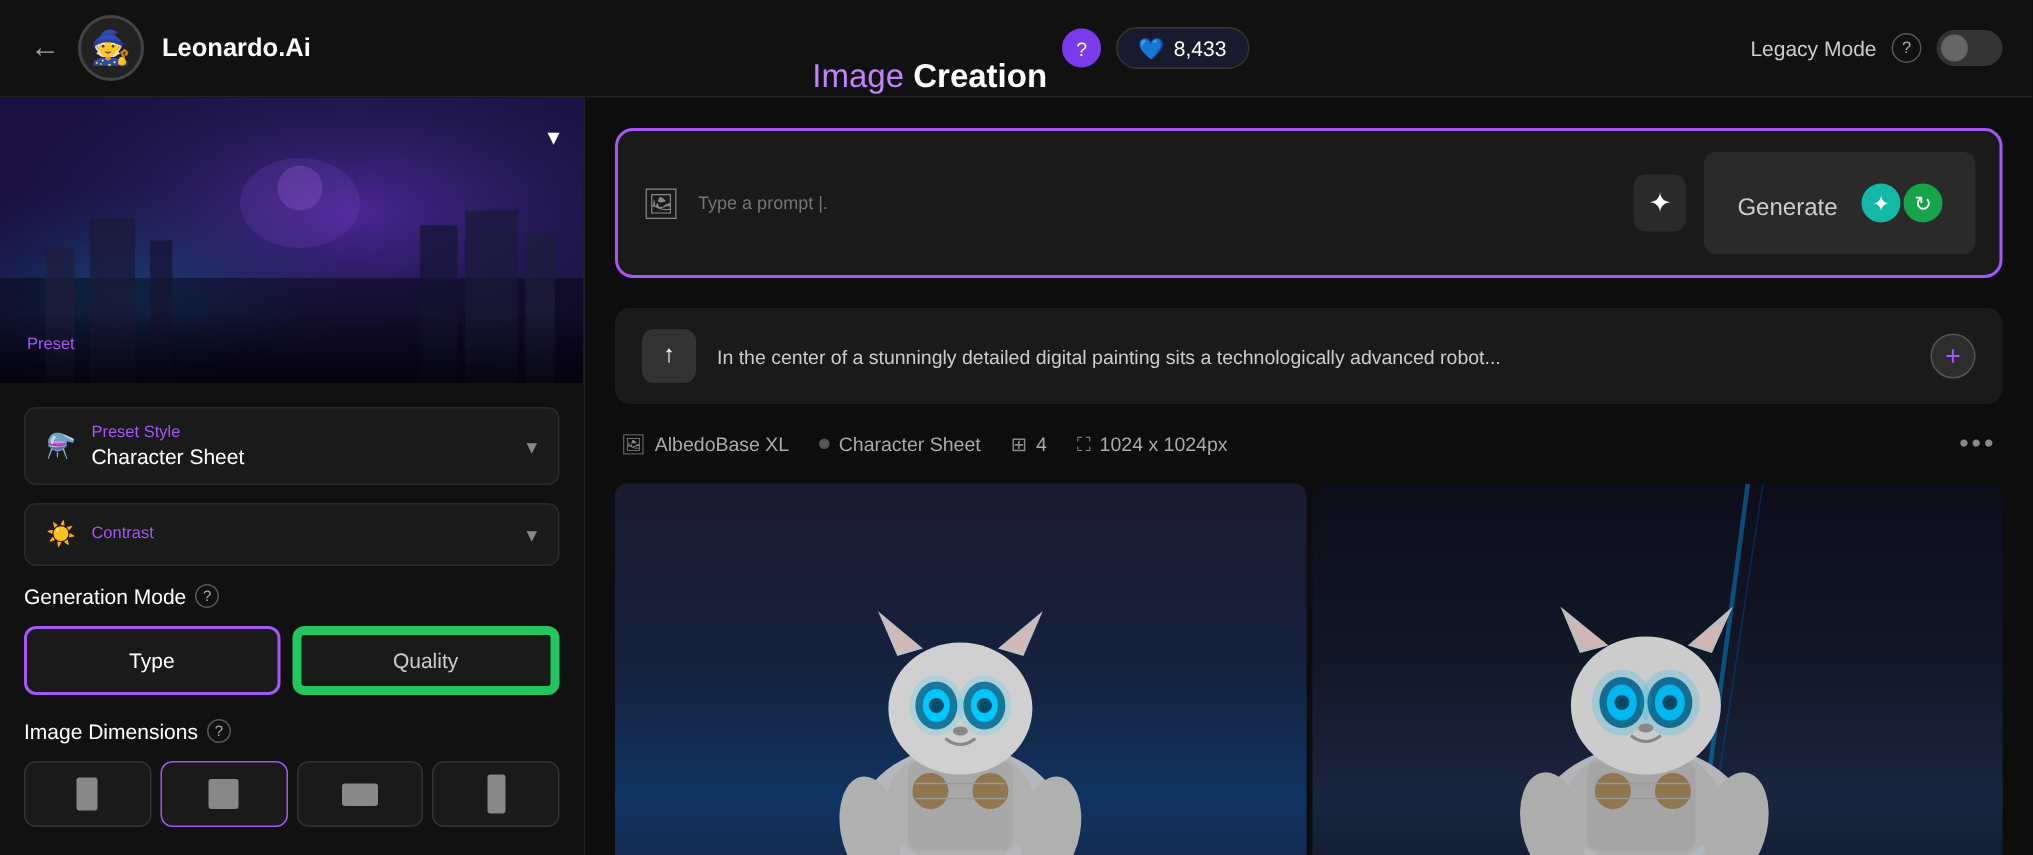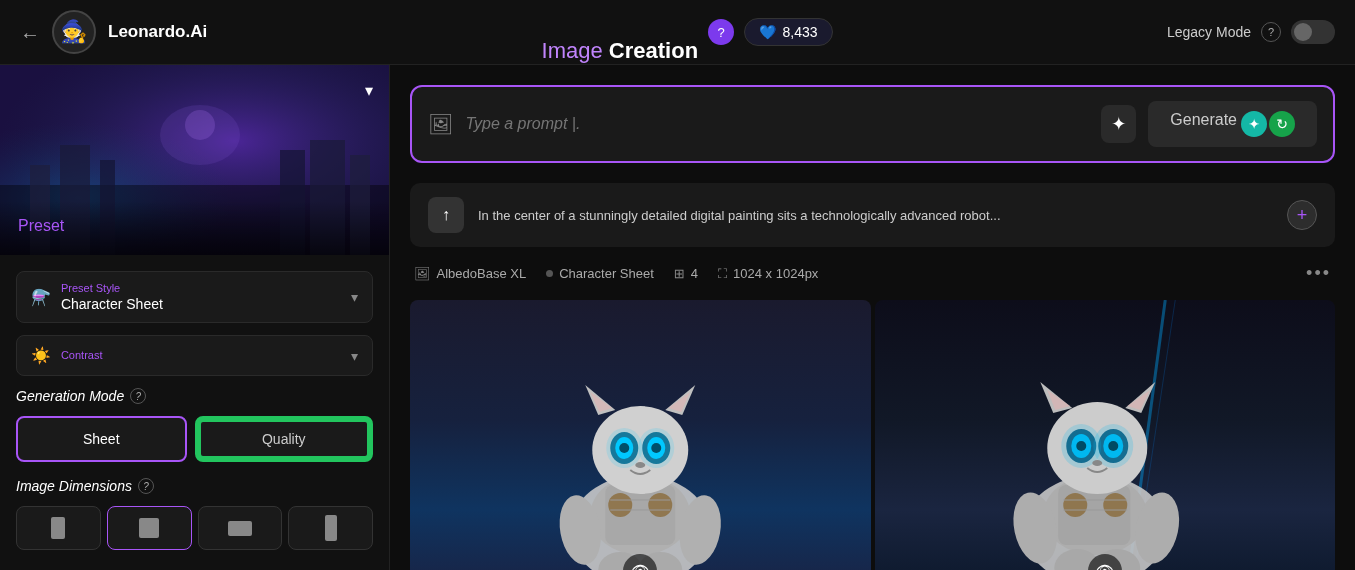--- a/index.html
+++ b/index.html
@@ -172,21 +172,21 @@
     }
     .preset-card-overlay {
       position: absolute;
       bottom: 0;
       left: 0;
       right: 0;
       padding: 16px 18px;
       background: linear-gradient(transparent, rgba(0,0,0,0.7));
     }
     .preset-label {
-      font-size: 16px;
+      font-size: 11px;
       color: #a855f7;
       margin-bottom: 4px;
     }
     .preset-value {
       font-size: 22px;
       font-weight: 600;
       color: #fff;
     }
     .preset-chevron {
       position: absolute;
@@ -239,21 +239,20 @@
       font-size: 14px;
     }
 
     .section-title {
       font-size: 14px;
       color: #fff;
       margin-bottom: 12px;
       display: flex;
       align-items: center;
       gap: 6px;
-      font-style: italic;
     }
     .section-title .info-icon {
       width: 16px;
       height: 16px;
       border-radius: 50%;
       border: 1px solid #555;
       display: flex;
       align-items: center;
       justify-content: center;
       font-size: 10px;
@@ -334,41 +333,40 @@
       color: #888;
       font-size: 20px;
       cursor: pointer;
     }
     .prompt-input {
       flex: 1;
       background: transparent;
       border: none;
       outline: none;
       color: #fde047;
-      font-size: 16px;
+      font-size: 12px;
       caret-color: #fff;
-      font-style: italic;
     }
     .prompt-enhance-btn {
       background: #2a2a2a;
       border: none;
       border-radius: 8px;
       padding: 8px 10px;
       cursor: pointer;
       color: #fff;
       font-size: 18px;
     }
     .generate-btn {
       background: #2a2a2a;
       border: none;
       border-radius: 8px;
-      padding: 10px 22px;
-      display: flex;
-      align-items: flex-start;
-      gap: 4px;
+      padding: 21px 22px;
+      display: flex;
+      align-items: flex-end;
+      gap: 16px;
       cursor: pointer;
     }
     .generate-btn-text {
       color: #ccc;
       font-size: 16px;
       font-weight: 500;
     }
     .generate-icons {
       display: flex;
       gap: 2px;
@@ -602,21 +600,21 @@
           <div class="control-label">Contrast</div>
         </div>
         <span class="control-chevron">▾</span>
       </div>
 
       <div class="section-title">
         <span>Generation Mode</span>
         <div class="info-icon">?</div>
       </div>
       <div class="generation-mode-btns">
-        <button class="mode-btn active">Sheet</button>
+        <button class="mode-btn active">Type</button>
         <button class="mode-btn inactive">Quality</button>
       </div>
 
       <div class="section-title">
         <span>Image Dimensions</span>
         <div class="info-icon">?</div>
       </div>
       <div class="dim-btns">
         <div class="dim-btn">
           <div class="dim-rect" style="width:14px;height:22px;"></div>

